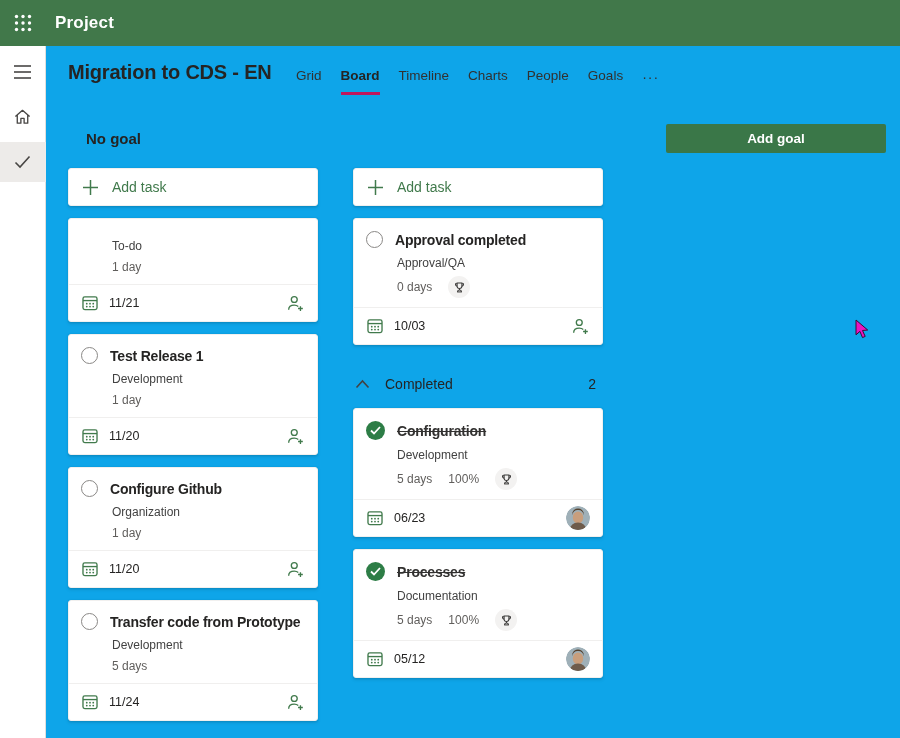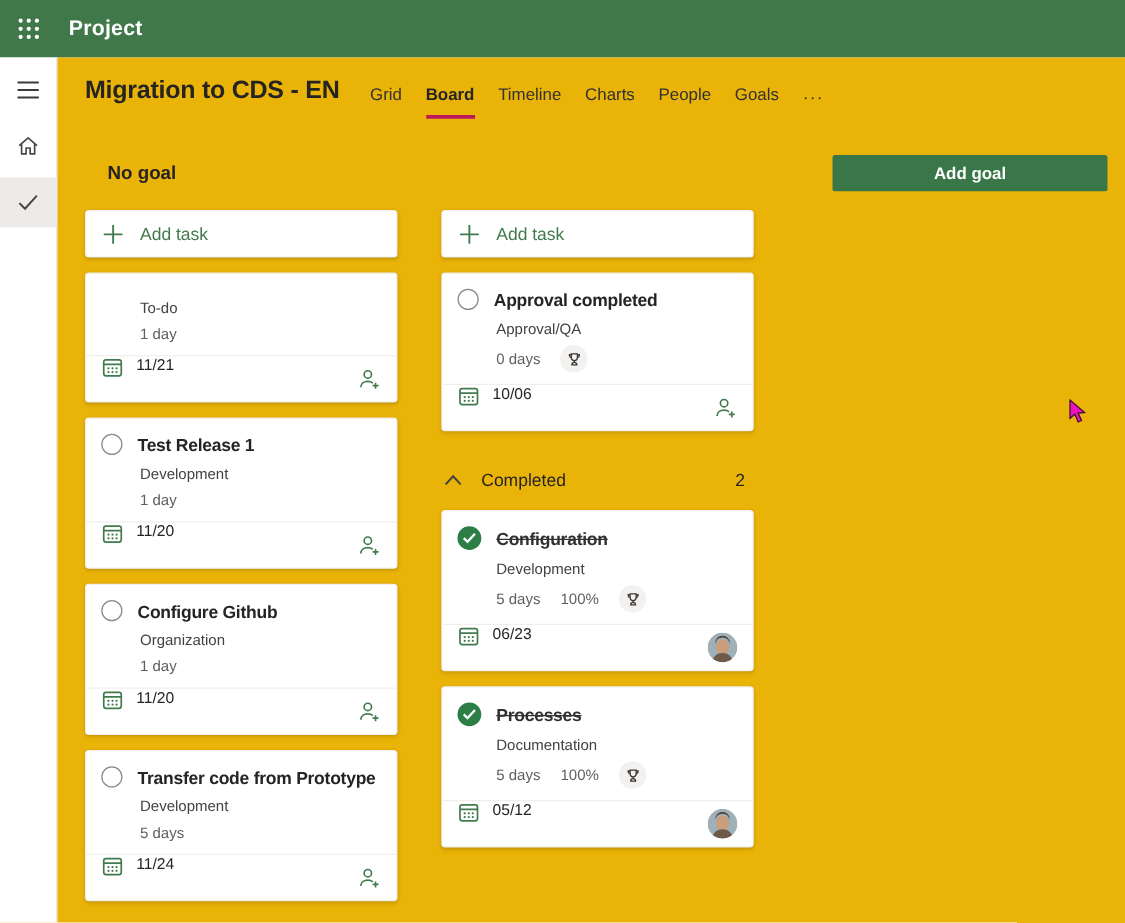--- a/index.html
+++ b/index.html
@@ -15,21 +15,21 @@
 
   
   .rail { position:absolute; top:46px; left:0; width:46px; bottom:0; background:#fff;
     border-right:1px solid #e1dfdd; display:flex; flex-direction:column; align-items:center; }
   .rail-item { width:46px; height:36px; display:flex; align-items:center; justify-content:center; }
   .rail-item.first { margin-top:8px; }
   .rail-item.home { margin-top:8px; }
   .rail-item.selected { height:40px; margin-top:8px; background:#edebe9; }
 
   
-  .main { position:absolute; top:46px; left:46px; right:0; bottom:0; background:#eab308; }
+  .main { position:absolute; top:46px; left:46px; right:0; bottom:0; background:#0ea5e9; }
   .page-head { position:absolute; left:22px; top:15px; }
   .page-title { font-size:20px; font-weight:700; color:#252423; letter-spacing:-.2px; }
   .date-range { font-size:12px; color:#484644; margin-top:6px; }
 
   .tabs { position:absolute; left:250px; top:22px; display:flex; gap:19px; align-items:flex-start; }
   .tab { font-size:13.5px; color:#323130; padding-bottom:9px; cursor:pointer; white-space:nowrap; }
   .tab.active { font-weight:700; color:#252423; border-bottom:3px solid #be185d; }
   .tab-more { font-size:14px; color:#323130; letter-spacing:1px; cursor:pointer; padding-top:1px; }
 
   
@@ -58,21 +58,21 @@
   .cb.done { border:none; width:19px; height:19px; background:#2D7D46;
     display:flex; align-items:center; justify-content:center; }
   .task-title { font-size:14px; font-weight:700; color:#252423; letter-spacing:-.2px; white-space:nowrap; }
   .task-title.strike { text-decoration:line-through; color:#323130; }
   .bucket { margin:8px 12px 0 43px; font-size:12px; color:#424242; }
   .meta { margin:6px 12px 0 43px; min-height:16px; font-size:12px; color:#605e5c;
     display:flex; align-items:center; gap:16px; }
   .chip { width:22px; height:22px; border-radius:50%; background:#f3f2f1; flex:none;
     display:flex; align-items:center; justify-content:center; }
   .foot { margin-top:9px; border-top:1px solid #f0efee; height:37px;
-    display:flex; gap:10px; padding:0 12px; }
+    display:flex; align-items:center; gap:10px; padding:0 12px; }
   .date { font-size:12.5px; color:#252423; }
   .foot-right { margin-left:auto; display:flex; align-items:center; }
   .assign-btn { background:none; border:none; padding:0; cursor:pointer; display:flex; }
   .avatar { width:24px; height:24px; border-radius:50%; overflow:hidden; flex:none; }
 
   .completed-head { display:flex; align-items:center; gap:15px; margin:27px 2px 0 2px; height:24px; }
   .completed-head .lbl { font-size:14px; color:#252423; }
   .completed-head .count { margin-left:auto; padding-right:5px; font-size:14px; color:#252423; }
   .chev-btn { background:none; border:none; padding:0; cursor:pointer; display:flex; }
 
@@ -347,21 +347,21 @@
               <line x1="2.2" y1="7.3" x2="17.8" y2="7.3" stroke="#417A4C" stroke-width="1.5"></line>
               <g fill="#417A4C">
                   <circle cx="6.4" cy="10.7" r="1"></circle>
                   <circle cx="10" cy="10.7" r="1"></circle>
                   <circle cx="13.6" cy="10.7" r="1"></circle>
                   <circle cx="6.4" cy="14" r="1"></circle>
                   <circle cx="10" cy="14" r="1"></circle>
                   <circle cx="13.6" cy="14" r="1"></circle>
                 </g>
             </svg>
-            <span class="date">10/06</span>
+            <span class="date">10/03</span>
             <span class="foot-right">
               <button class="assign-btn">
                 <svg width="19" height="19" viewBox="0 0 20 20">
                   <g fill="none" stroke="#417A4C" stroke-width="1.4">
                     <circle cx="8.7" cy="5.8" r="3.1"></circle>
                     <path d="M2.8 16.6 c0-3.2 2.6-4.9 5.9-4.9 1.7 0 3.2 .5 4.2 1.4"></path>
                     <path d="M15.2 12.8 v5 M12.7 15.3 h5"></path>
                   </g>
                 </svg>
               </button>

